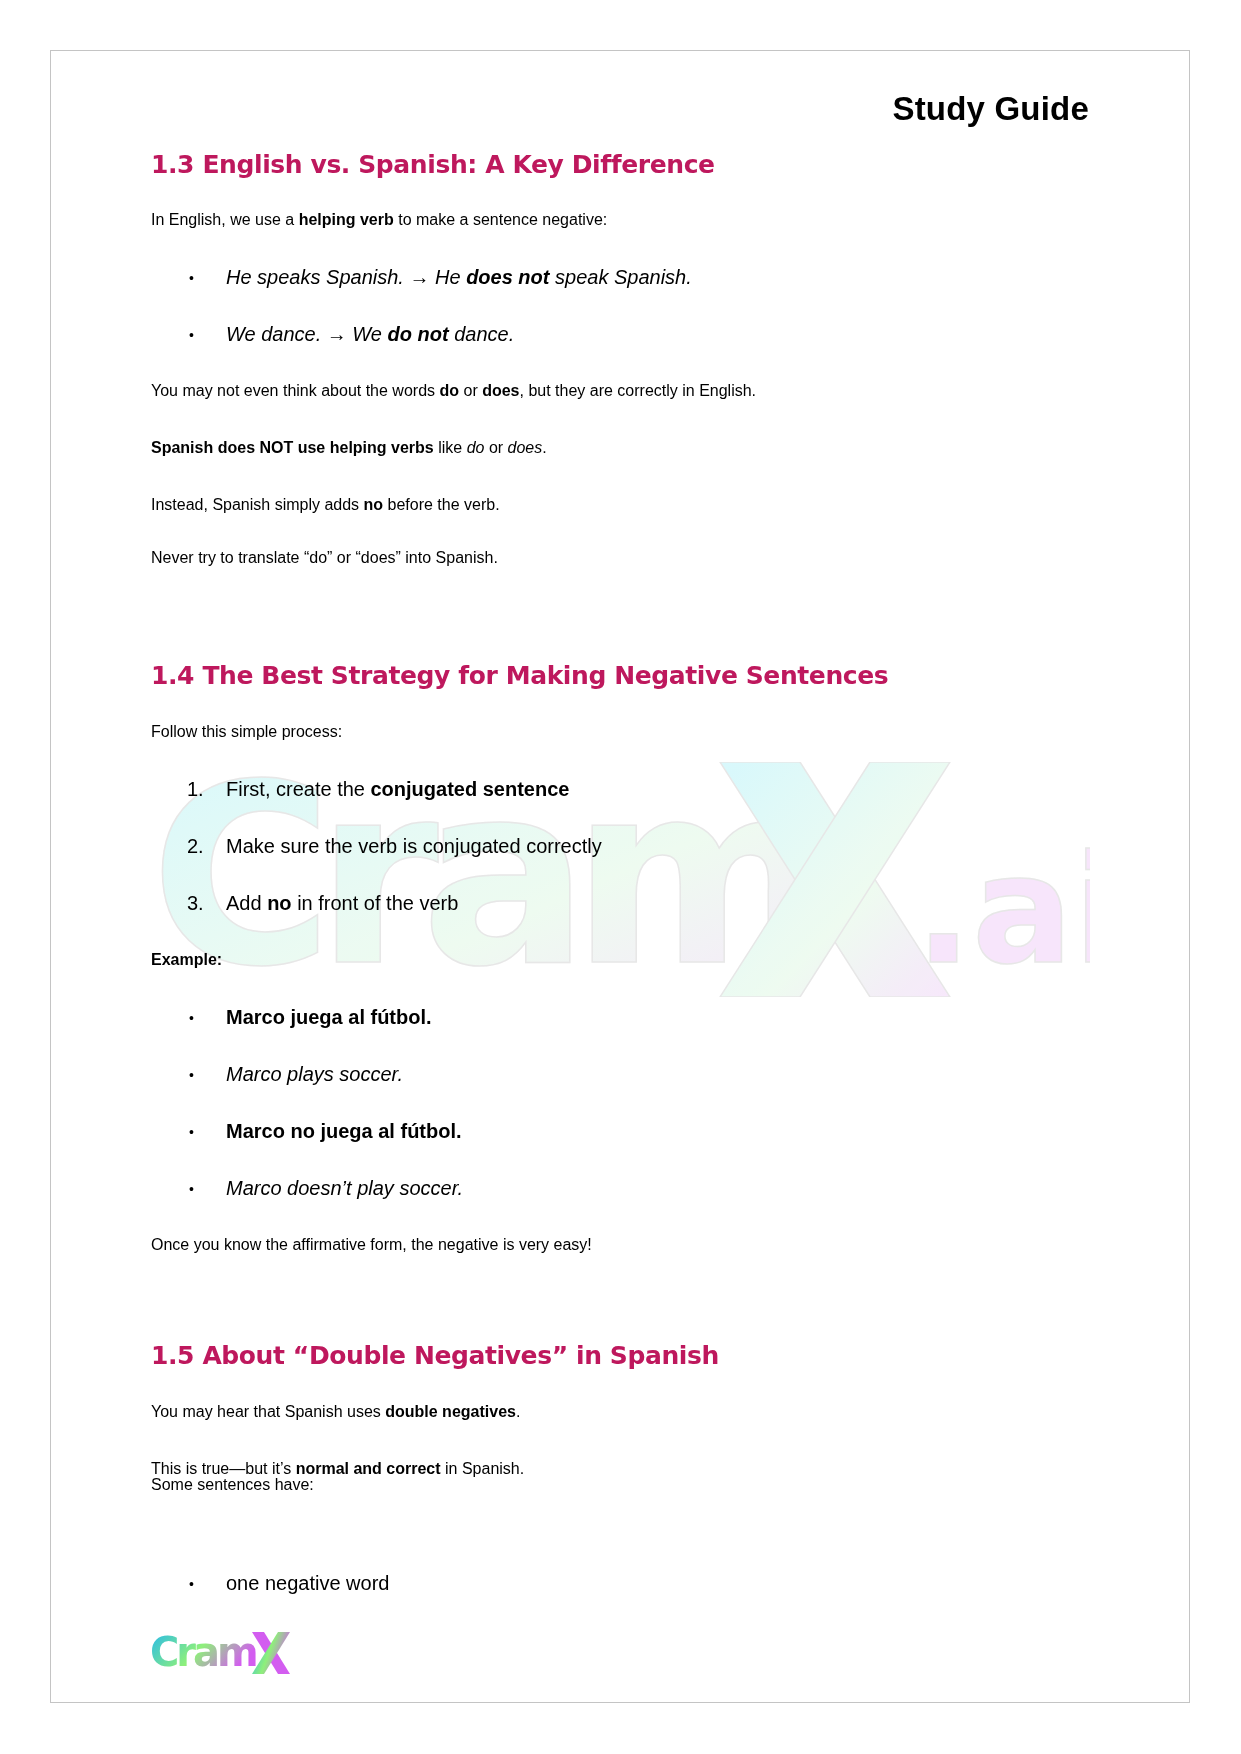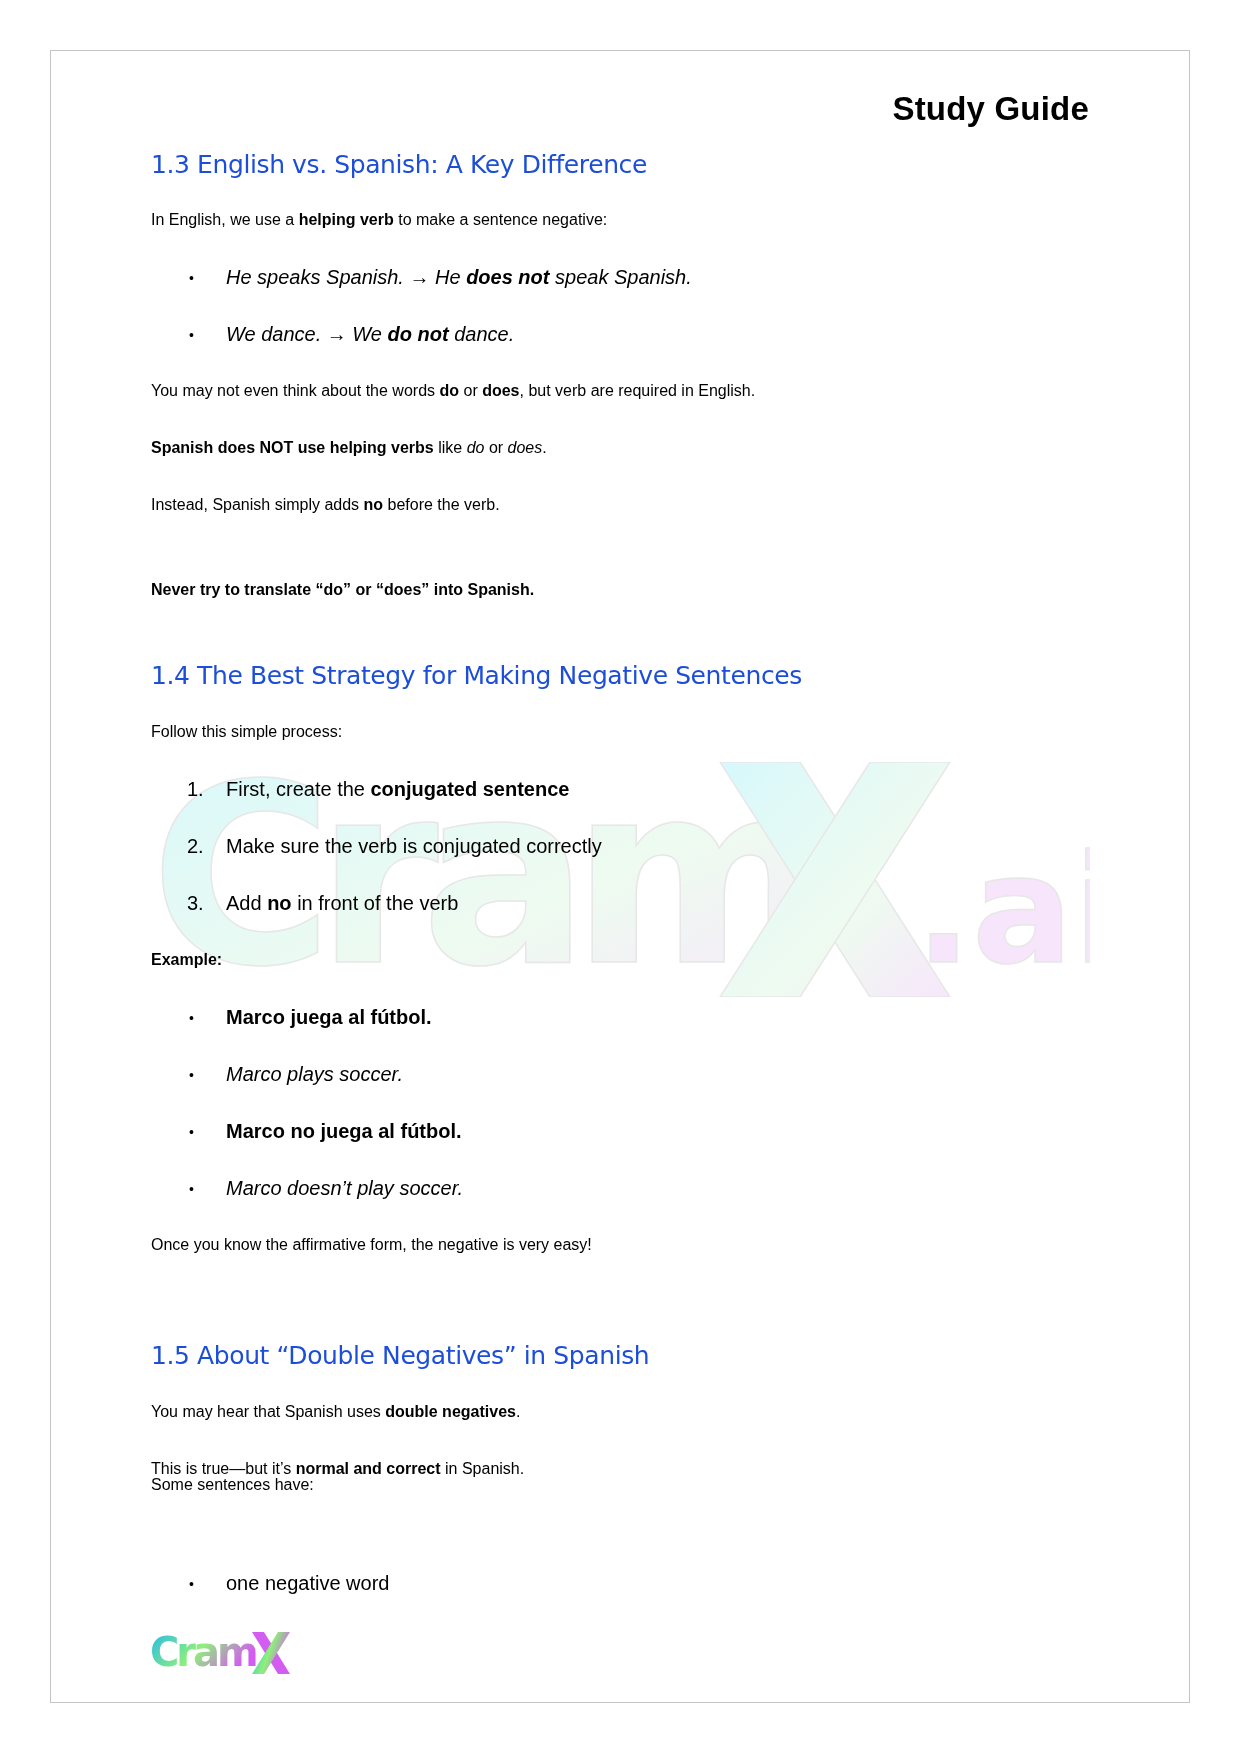--- a/index.html
+++ b/index.html
@@ -1,20 +1,20 @@
 <!DOCTYPE html>
 <html><head>
 <meta charset="utf-8">
 <style>
   html, body { margin: 0; padding: 0; background: #ffffff; }
   body { width: 1241px; height: 1754px; position: relative; overflow: hidden; font-family: "Liberation Sans", sans-serif; color: #000; }
   .page-border { position: absolute; left: 50px; top: 50px; width: 1140px; height: 1653px; border: 1.5px solid #c4c4c4; box-sizing: border-box; }
   .header-title { position: absolute; right: 152px; top: 90px; font-size: 33px; font-weight: bold; letter-spacing: 0.2px; margin-left: 35px; }
   .content { position: absolute; left: 151px; top: 0; width: 940px; }
-  .h { position: absolute; left: 0; font-family: "DejaVu Sans", sans-serif; font-weight: normal; color: #1d4ed8; font-size: 25px; letter-spacing: -0.4px; white-space: nowrap; }
+  .h { position: absolute; left: 0; font-family: "DejaVu Sans", sans-serif; font-weight: bold; color: #be185d; font-size: 25px; letter-spacing: -0.4px; white-space: nowrap; }
   .p { position: absolute; left: 0; font-size: 16px; white-space: nowrap; line-height: 24px; }
   .li { position: absolute; left: 0; font-size: 20px; white-space: nowrap; line-height: 24px; }
   .li .marker { position: absolute; left: 36px; width: 20px; }
   .li .bullet { position: absolute; left: 38px; font-size: 14px; top: 1px; }
   .li .text { position: absolute; left: 75px; }
   b { font-weight: bold; }
   i { font-style: italic; }
   .watermark { position: absolute; left: 150px; top: 762px; width: 940px; height: 235px; pointer-events: none; }
   .footer-logo { position: absolute; left: 150px; top: 1628px; }
 </style>
@@ -53,32 +53,32 @@
     <span class="bullet">•</span>
     <span class="text"><i><span>He speaks Spanish. → He </span><b>does not</b><span> speak Spanish.</span></i></span>
   </div>
 
   <div class="li" style="top:322px">
     <span class="bullet">•</span>
     <span class="text"><i><span>We dance. → We </span><b>do not</b><span> dance.</span></i></span>
   </div>
 
   <div class="p" style="top:379px">
-    <span>You may not even think about the words </span><b>do</b><span> or </span><b>does</b><span>, but verb are required in English.</span>
+    <span>You may not even think about the words </span><b>do</b><span> or </span><b>does</b><span>, but they are correctly in English.</span>
   </div>
 
   <div class="p" style="top:436px">
     <b>Spanish does NOT use helping verbs</b><span> like </span><i>do</i><span> or </span><i>does</i><span>.</span>
   </div>
 
   <div class="p" style="top:493px">
     <span>Instead, Spanish simply adds </span><b>no</b><span> before the verb.</span>
   </div>
 
-  <div class="p" style="top:578px; font-weight:bold">Never try to translate “do” or “does” into Spanish.</div>
+  <div class="p" style="top:546px; font-weight:normal">Never try to translate “do” or “does” into Spanish.</div>
 
   <div class="h" style="top:661px">1.4 The Best Strategy for Making Negative Sentences</div>
 
   <div class="p" style="top:720px">Follow this simple process:</div>
 
   <div class="li" style="top:777px">
     <span class="marker">1.</span>
     <span class="text"><span>First, create the </span><b>conjugated sentence</b><span></span></span>
   </div>
 

